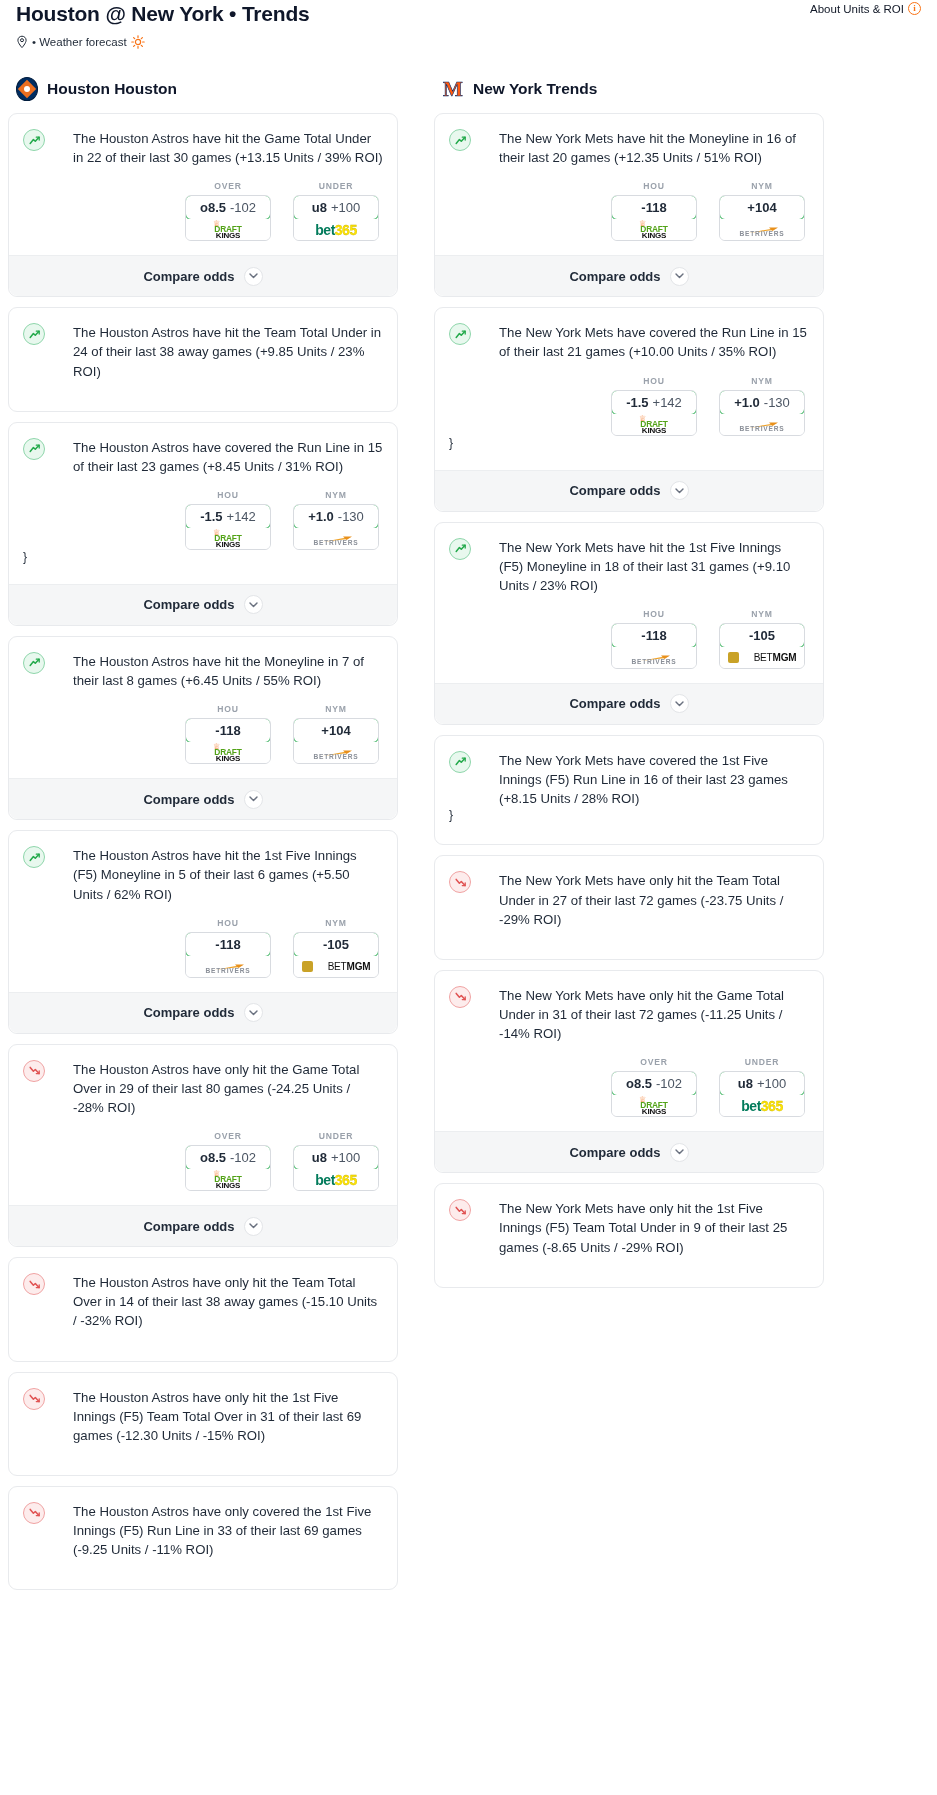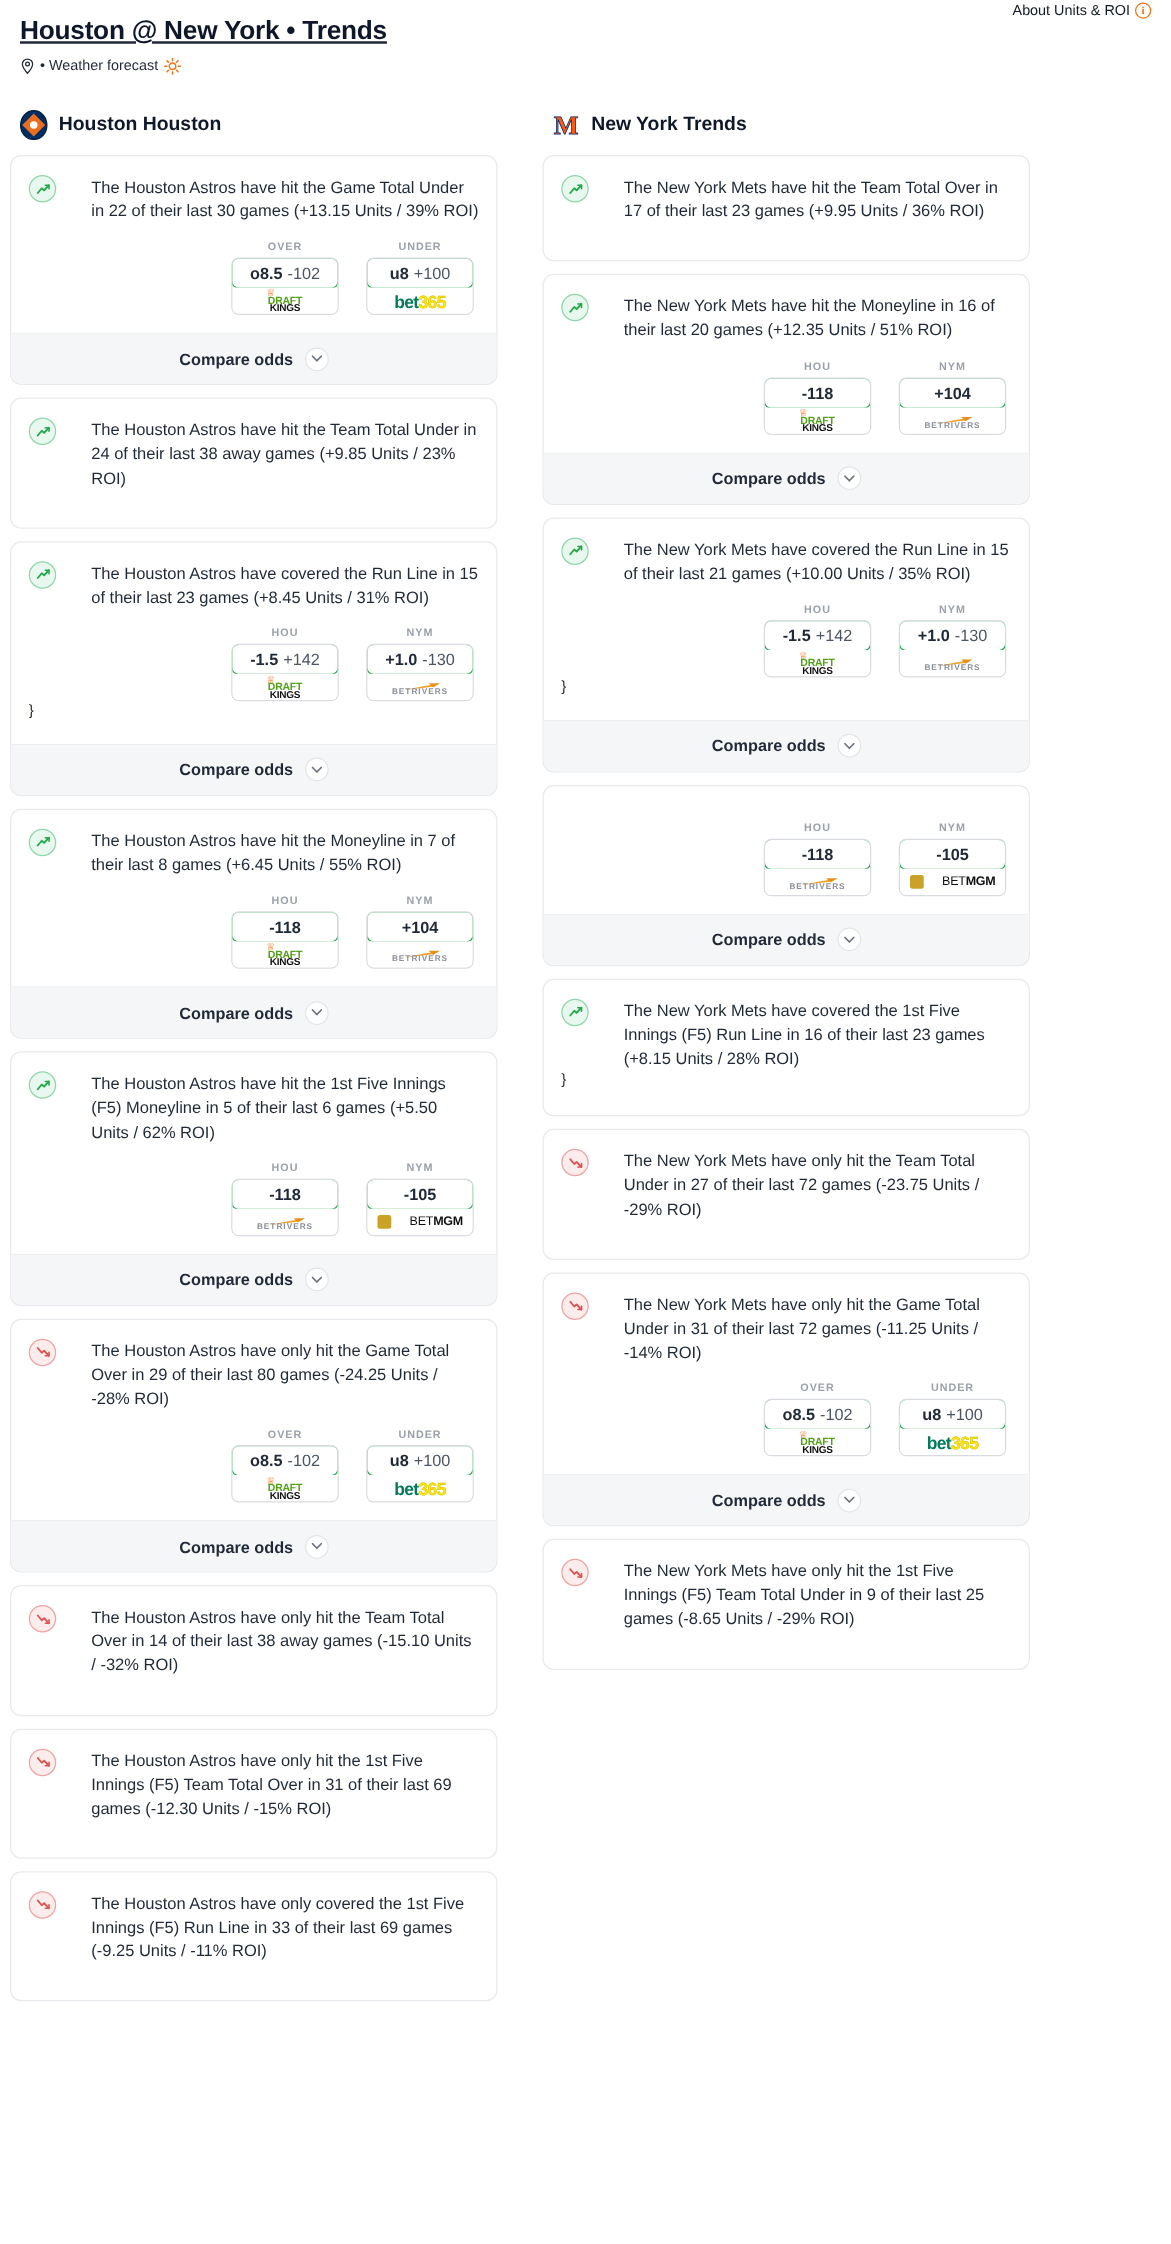--- a/index.html
+++ b/index.html
@@ -6,21 +6,21 @@
   html, body {
     width: 937px;
     background: #ffffff;
     font-family: "Liberation Sans", sans-serif;
     color: #1f2937;
   }
   body { padding: 0 8px 20px 8px; }
 
   
   .page-head { padding: 0 8px; position: relative; }
-  .title-row { display: flex; align-items: center; padding-top: 13px; text-decoration: underline; }
+  .title-row { display: flex; align-items: center; padding-top: 2px; }
   .page-title {
     font-size: 21px; font-weight: 700; color: #0f172a; letter-spacing: -0.2px;
   }
   .about-link {
     position: absolute; right: 8px; top: 2px;
     display: flex; align-items: center; gap: 4px;
     font-size: 11.5px; color: #111827;
   }
   .info-badge {
     width: 13px; height: 13px; border-radius: 50%;
@@ -531,32 +531,20 @@
           <span class="card-text">The Houston Astros have only covered the 1st Five Innings (F5) Run Line in 33 of their last 69 games (-9.25 Units / -11% ROI)</span>
         </div>
         <div class="card-pad"></div>
       </div>
     </div>
     <div class="column">
       <div class="col-head">
         <span class="logo-mets">M</span>
         <span class="col-head-title">New York Trends</span>
       </div>
-      <div class="card no-compare">
-        <div class="card-top">
-          <span class="trend-icon up">
-            <svg width="15" height="13" viewBox="0 0 15 13">
-              <path d="M3.2 9.4 L6.4 5.6 L8.3 7.3 L12 3.2" fill="none" stroke="#22a94a" stroke-width="1.5" stroke-linecap="round" stroke-linejoin="round"></path>
-              <path d="M9.3 3.2 L12.2 3.2 L12.2 6.0" fill="none" stroke="#22a94a" stroke-width="1.3" stroke-linecap="round" stroke-linejoin="round"></path>
-            </svg>
-          </span>
-          <span class="card-text">The New York Mets have hit the Team Total Over in 17 of their last 23 games (+9.95 Units / 36% ROI)</span>
-        </div>
-        <div class="card-pad"></div>
-      </div>
       <div class="card has-compare">
         <div class="card-top">
           <span class="trend-icon up">
             <svg width="15" height="13" viewBox="0 0 15 13">
               <path d="M3.2 9.4 L6.4 5.6 L8.3 7.3 L12 3.2" fill="none" stroke="#22a94a" stroke-width="1.5" stroke-linecap="round" stroke-linejoin="round"></path>
               <path d="M9.3 3.2 L12.2 3.2 L12.2 6.0" fill="none" stroke="#22a94a" stroke-width="1.3" stroke-linecap="round" stroke-linejoin="round"></path>
             </svg>
           </span>
           <span class="card-text">The New York Mets have hit the Moneyline in 16 of their last 20 games (+12.35 Units / 51% ROI)</span>
         </div>
@@ -653,20 +641,29 @@
         <div class="compare">
           <span class="compare-label">Compare odds</span>
           <span class="chev">
             <svg width="9" height="6" viewBox="0 0 9 6">
               <path d="M1 1 L4.5 4.6 L8 1" fill="none" stroke="#6b7280" stroke-width="1.4" stroke-linecap="round" stroke-linejoin="round"></path>
             </svg>
           </span>
         </div>
       </div>
       <div class="card has-compare">
+        <div class="card-top">
+          <span class="trend-icon up">
+            <svg width="15" height="13" viewBox="0 0 15 13">
+              <path d="M3.2 9.4 L6.4 5.6 L8.3 7.3 L12 3.2" fill="none" stroke="#22a94a" stroke-width="1.5" stroke-linecap="round" stroke-linejoin="round"></path>
+              <path d="M9.3 3.2 L12.2 3.2 L12.2 6.0" fill="none" stroke="#22a94a" stroke-width="1.3" stroke-linecap="round" stroke-linejoin="round"></path>
+            </svg>
+          </span>
+          <span class="card-text">The New York Mets have hit the 1st Five Innings (F5) Moneyline in 18 of their last 31 games (+9.10 Units / 23% ROI)</span>
+        </div>
         <div class="odds-row">
           <div class="odds-cell">
             <div class="odds-label">HOU</div>
             <div class="odds-box">
               <div class="odds-val">
                 <span>-118</span>
               </div>
               <div class="book-strip">
                 <span class="bk bk-br">
                   <span class="swoosh"><svg width="34" height="8" viewBox="0 0 34 8">

